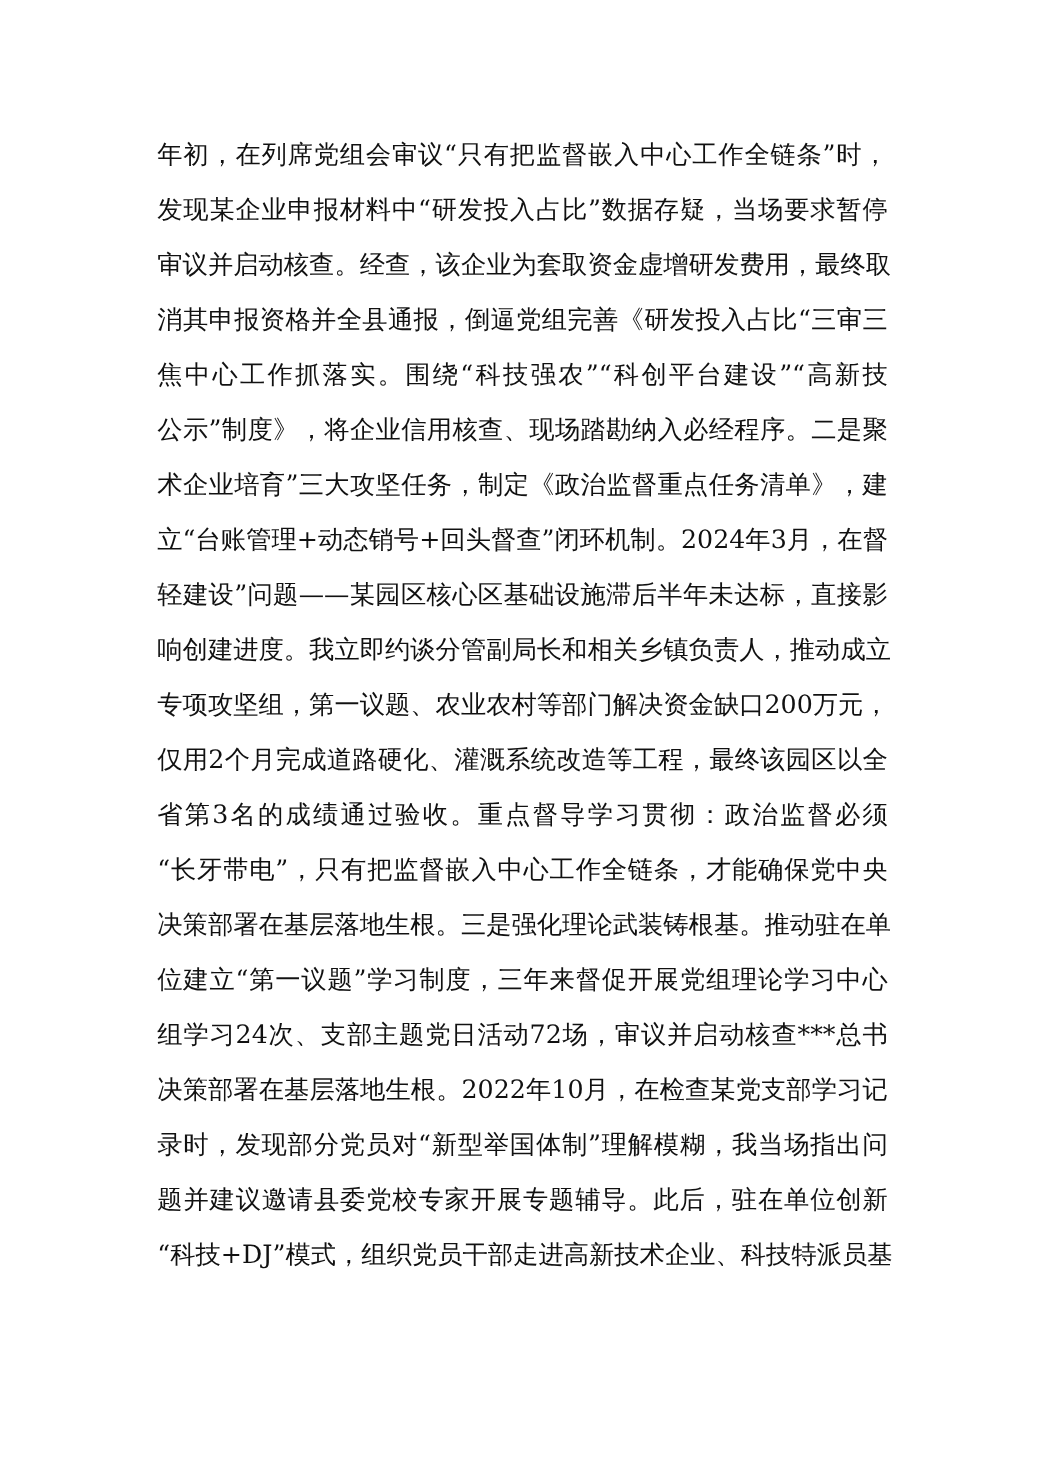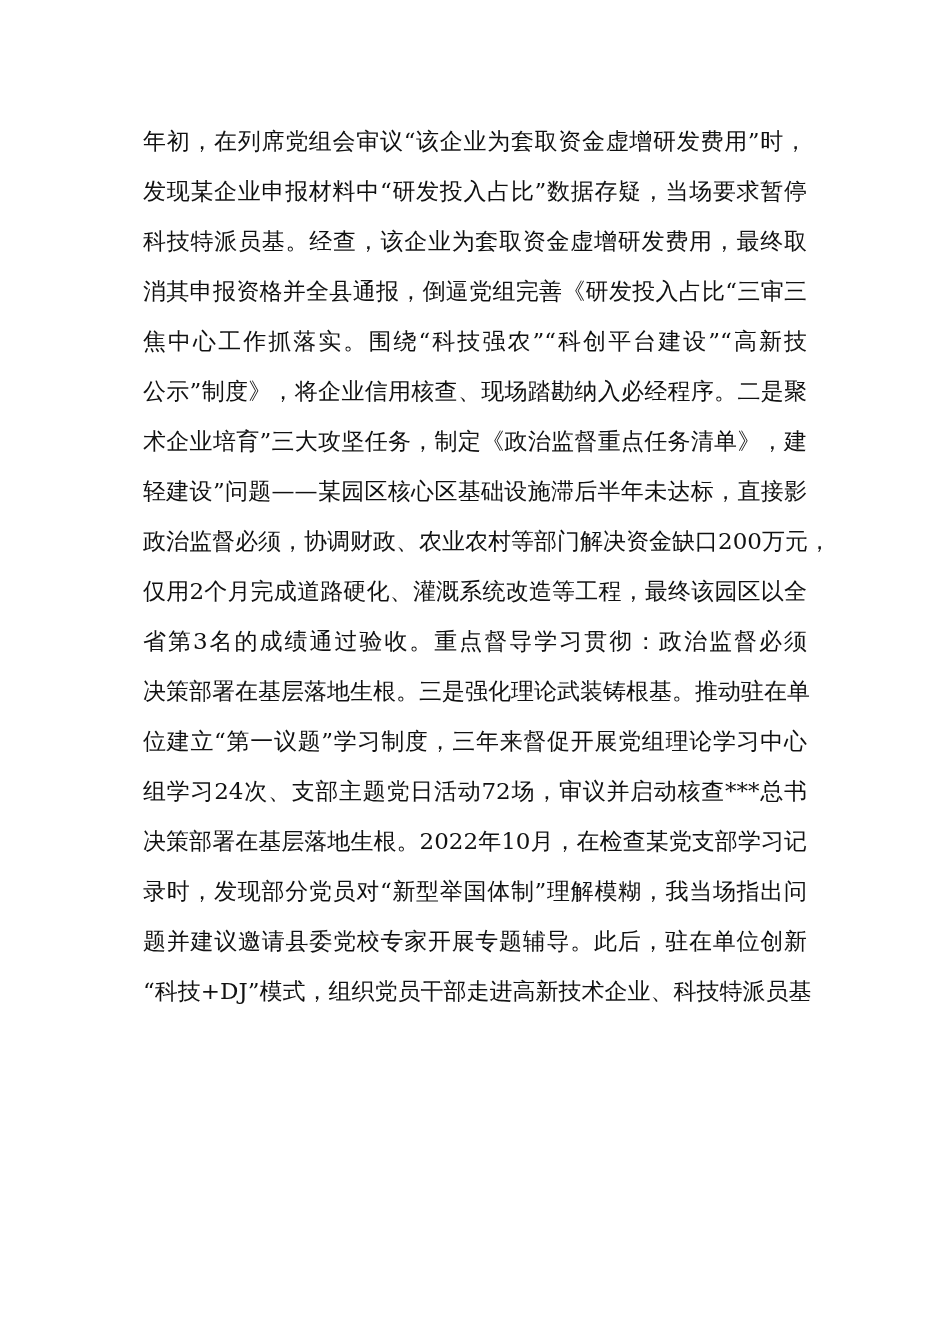--- a/index.html
+++ b/index.html
@@ -42,31 +42,34 @@
       -moz-text-align-last: justify;
       text-justify: inter-character;
       letter-spacing: 0px;
     }
   </style>
 </head>
 <body>
 
 <div class="page">
   <div class="body-text">
-    <span class="line">年初，在列席党组会审议“该企业为套取资金虚增研发费用”时，</span>
+    <span class="line">年初，在列席党组会审议“只有把监督嵌入中心工作全链条”时，</span>
     <span class="line">发现某企业申报材料中“研发投入占比”数据存疑，当场要求暂停</span>
-    <span class="line">科技特派员基。经查，该企业为套取资金虚增研发费用，最终取</span>
+    <span class="line">审议并启动核查。经查，该企业为套取资金虚增研发费用，最终取</span>
     <span class="line">消其申报资格并全县通报，倒逼党组完善《研发投入占比“三审三</span>
     <span class="line">焦中心工作抓落实。围绕“科技强农”“科创平台建设”“高新技</span>
     <span class="line">公示”制度》，将企业信用核查、现场踏勘纳入必经程序。二是聚</span>
     <span class="line">术企业培育”三大攻坚任务，制定《政治监督重点任务清单》，建</span>
+    <span class="line">立“台账管理+动态销号+回头督查”闭环机制。2024年3月，在督</span>
     <span class="line">轻建设”问题——某园区核心区基础设施滞后半年未达标，直接影</span>
-    <span class="line">政治监督必须，协调财政、农业农村等部门解决资金缺口200万元，</span>
+    <span class="line">响创建进度。我立即约谈分管副局长和相关乡镇负责人，推动成立</span>
+    <span class="line">专项攻坚组，第一议题、农业农村等部门解决资金缺口200万元，</span>
     <span class="line">仅用2个月完成道路硬化、灌溉系统改造等工程，最终该园区以全</span>
     <span class="line">省第3名的成绩通过验收。重点督导学习贯彻：政治监督必须</span>
+    <span class="line">“长牙带电”，只有把监督嵌入中心工作全链条，才能确保党中央</span>
     <span class="line">决策部署在基层落地生根。三是强化理论武装铸根基。推动驻在单</span>
     <span class="line">位建立“第一议题”学习制度，三年来督促开展党组理论学习中心</span>
     <span class="line">组学习24次、支部主题党日活动72场，审议并启动核查***总书</span>
     <span class="line">决策部署在基层落地生根。2022年10月，在检查某党支部学习记</span>
     <span class="line">录时，发现部分党员对“新型举国体制”理解模糊，我当场指出问</span>
     <span class="line">题并建议邀请县委党校专家开展专题辅导。此后，驻在单位创新</span>
     <span class="line">“科技+DJ”模式，组织党员干部走进高新技术企业、科技特派员基</span>
   </div>
 </div>
 

